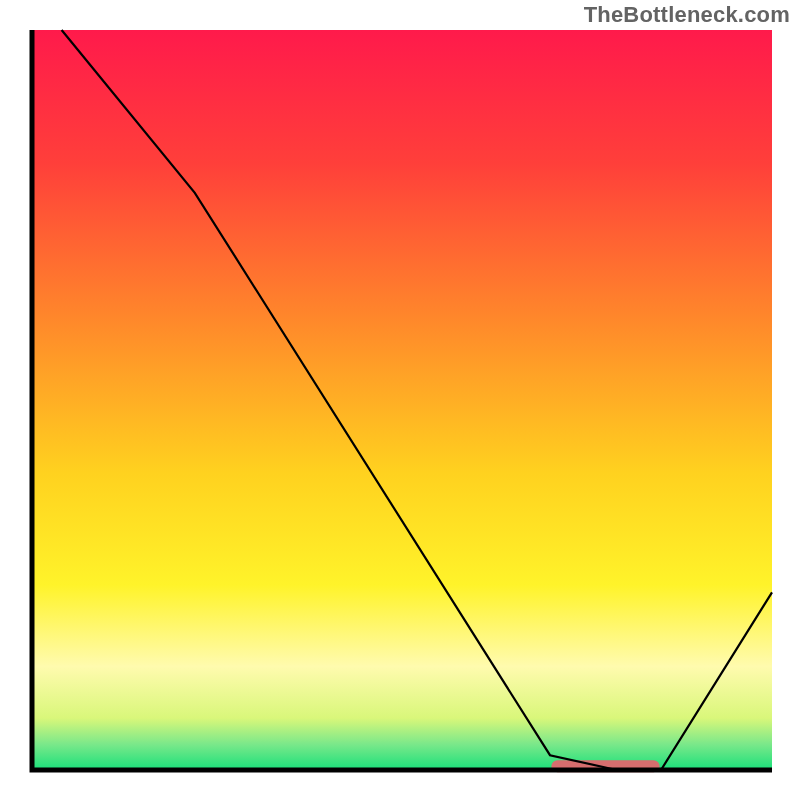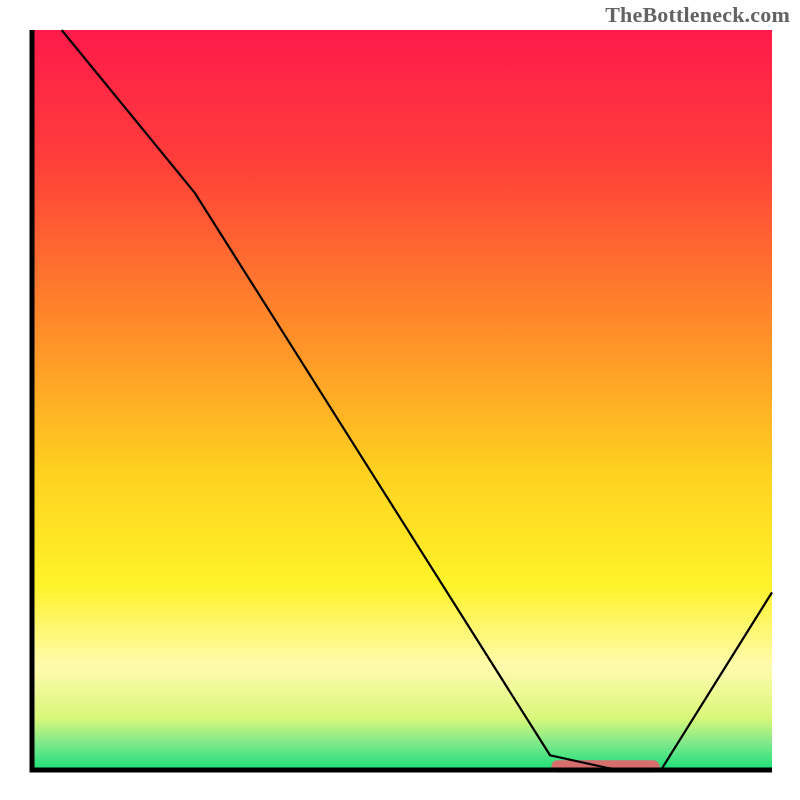--- a/index.html
+++ b/index.html
@@ -12,21 +12,20 @@
     overflow: hidden;
   }
   .watermark {
     position: absolute;
     top: 2px;
     right: 10px;
     font-size: 22px;
     font-weight: 700;
     color: #636363;
     letter-spacing: 0.2px;
-    font-family: Liberation Serif, serif;
   }
   .chart-wrap {
     position: absolute;
     left: 0;
     top: 0;
     width: 800px;
     height: 800px;
   }
   svg { display: block; }
 </style>

